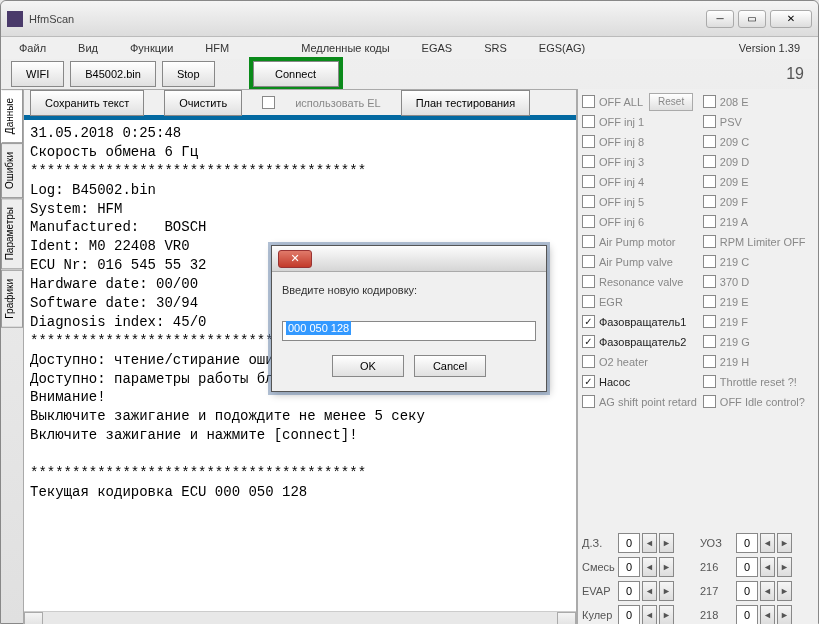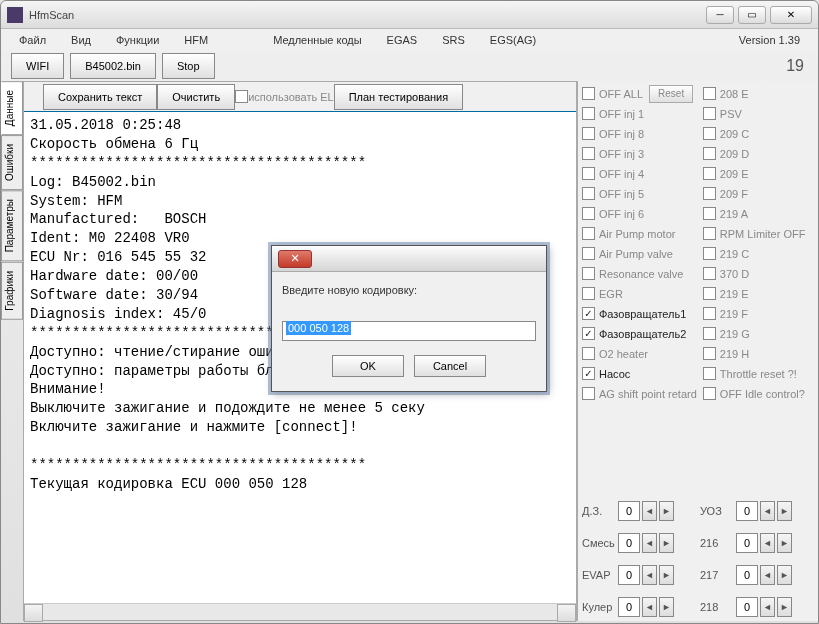--- a/index.html
+++ b/index.html
@@ -1,50 +1,50 @@
 <!DOCTYPE html>
 <html><head>
 <meta charset="utf-8">
 <style>
 * { box-sizing: border-box; margin: 0; padding: 0; font-family: Tahoma, sans-serif; font-size: 11px; }
 body { background: #e8e8e8; width: 819px; height: 624px; overflow: hidden; }
 .window { width: 819px; height: 624px; background: linear-gradient(#f0f0f0,#e0e0e0); border: 1px solid #888; border-radius: 6px 6px 0 0; position: relative; }
-.titlebar { height: 28px; background: linear-gradient(#f5f5f5,#dcdcdc); border-bottom: 1px solid #bbb; display: flex; align-items: center; padding: 9px 6px; border-radius: 6px 6px 0 0; }
+.titlebar { height: 36px; background: linear-gradient(#f5f5f5,#dcdcdc); border-bottom: 1px solid #bbb; display: flex; align-items: center; padding: 9px 6px; border-radius: 6px 6px 0 0; }
 .app-icon { width: 16px; height: 16px; background: #4a3a6a; margin-right: 6px; }
 .title { flex: 1; color: #444; }
 .wbtns { display: flex; gap: 4px; }
 .wbtn { width: 28px; height: 18px; border: 1px solid #aaa; border-radius: 3px; background: linear-gradient(#fff,#ddd); display: flex; align-items: center; justify-content: center; font-size: 10px; }
 .wbtn.close { width: 42px; }
-.menubar { height: 22px; background: #f0f0f0; display: flex; align-items: center; padding: 0 8px; color: #333; gap: 5px; }
+.menubar { height: 22px; background: #f0f0f0; display: flex; align-items: center; padding: 0 8px; color: #333; gap: 12px; }
 .menubar span { padding: 2px 10px; }
 .ver { margin-left: auto; padding-right: 20px; color: #333; }
 .toolbar { height: 30px; display: flex; align-items: center; padding: 4px 10px; gap: 6px; }
 .btn { height: 26px; padding: 0 14px; border: 1px solid #888; background: linear-gradient(#fff,#e0e0e0); font-size: 11px; cursor: pointer; }
 .connect-wrap { margin-left: 28px; background: #0a8a1a; padding: 4px; }
 .cnt { margin-left: auto; font-size: 16px; color: #555; padding-right: 4px; }
 .main { display: flex; height: 540px; }
 .vtabs { width: 22px; display: flex; flex-direction: column; }
 .vtab { writing-mode: vertical-rl; transform: rotate(180deg); padding: 8px 2px; border: 1px solid #999; background: #eee; font-size: 10px; text-align: center; cursor: pointer; }
 .vtab.active { background: #fff; border-right: 1px solid #fff; }
 .content { flex: 1; display: flex; flex-direction: column; border: 1px solid #aaa; background: #fff; }
-.ctrls { height: 30px; display: flex; align-items: center; padding: 4px 19px; gap: 0; border-bottom: 1px solid #0369a1; background: #f0f0f0; }
+.ctrls { height: 30px; display: flex; align-items: center; padding: 4px 6px; gap: 20px; border-bottom: 5px solid #0369a1; background: #f0f0f0; }
 .chk { width: 13px; height: 13px; border: 1px solid #888; background: #fff; display: inline-block; }
 .log { flex: 1; font-family: 'Courier New', monospace; font-size: 14px; padding: 4px 6px; line-height: 1.35; white-space: pre; overflow: hidden; color: #000; }
 .scrollh { height: 17px; background: #e8e8e8; border-top: 1px solid #ccc; position: relative; }
 .scrollh::before { content:''; position:absolute; left:0; top:0; width:17px; height:100%; border:1px solid #aaa; background:linear-gradient(#f5f5f5,#ddd);}
 .scrollh::after { content:''; position:absolute; right:0; top:0; width:17px; height:100%; border:1px solid #aaa; background:linear-gradient(#f5f5f5,#ddd);}
 .side { width: 241px; padding: 4px; background: #f0f0f0; border-left: 1px solid #aaa; display: flex; flex-direction: column; }
 .cols { display: flex; gap: 6px; flex: 1; }
 .col { flex: 1; display: flex; flex-direction: column; gap: 3px; }
 .ck { display: flex; align-items: center; gap: 4px; height: 17px; color: #888; font-size: 10px; white-space: nowrap; }
 .ck.on .chk::after { content:'✓'; font-size:10px; line-height:11px; display:block; text-align:center; color:#222;}
 .ck.on { color: #222; }
 .ck.fst { align-items: center; }
 .reset { height: 18px; padding: 0 8px; border: 1px solid #aaa; background: linear-gradient(#fff,#e0e0e0); font-size: 10px; margin-left: 2px; color: #888; }
-.spinrows { display: flex; flex-direction: column; gap: 12px; margin-top: 6px; }
+.spinrows { display: flex; flex-direction: column; gap: 4px; margin-top: 6px; }
 .srow { display: flex; gap: 4px; }
 .sgrp { display: flex; align-items: center; gap: 2px; flex: 1; }
 .slbl { font-size: 11px; color: #555; min-width: 34px; }
 .sval { width: 22px; height: 20px; border: 1px solid #888; background: #fff; text-align: center; font-size: 11px; display:flex; align-items:center; justify-content:center; }
 .sarr { width: 15px; height: 20px; border: 1px solid #888; background: linear-gradient(#f5f5f5,#ddd); display:flex; align-items:center; justify-content:center; font-size:9px; color:#555; }
 .dialog { position: absolute; left: 270px; top: 244px; width: 276px; background: #f0f0f0; border: 1px solid #555; box-shadow: 0 0 0 3px rgba(100,130,170,.5), 2px 2px 8px rgba(0,0,0,.3); }
 .dlg-title { height: 26px; background: linear-gradient(#fdfdfd,#d5d5d5); display: flex; align-items: center; padding: 0 6px; border-bottom: 1px solid #aaa; }
 .dlg-title span { flex: 1; color: #333; font-size: 11px; }
 .dlg-close { width: 34px; height: 18px; background: linear-gradient(#e07a6a,#c23a2a); border: 1px solid #933; border-radius: 3px; color: #fff; display:flex;align-items:center;justify-content:center; font-size:11px;}
 .dlg-body { padding: 12px 10px 14px; }
@@ -77,20 +77,23 @@
     <span>EGAS</span>
     <span>SRS</span>
     <span>EGS(AG)</span>
     <span class="ver">Version 1.39</span>
   </div>
 
   <div class="toolbar">
     <button class="btn">WIFI</button>
     <button class="btn">B45002.bin</button>
     <button class="btn">Stop</button>
+    <div class="connect-wrap">
+      <button class="btn" style="width:86px">Connect</button>
+    </div>
     <span class="cnt">19</span>
   </div>
 
   <div class="main">
     <div class="vtabs">
       <div class="vtab active">Данные</div>
       <div class="vtab">Ошибки</div>
       <div class="vtab">Параметры</div>
       <div class="vtab">Графики</div>
     </div>

